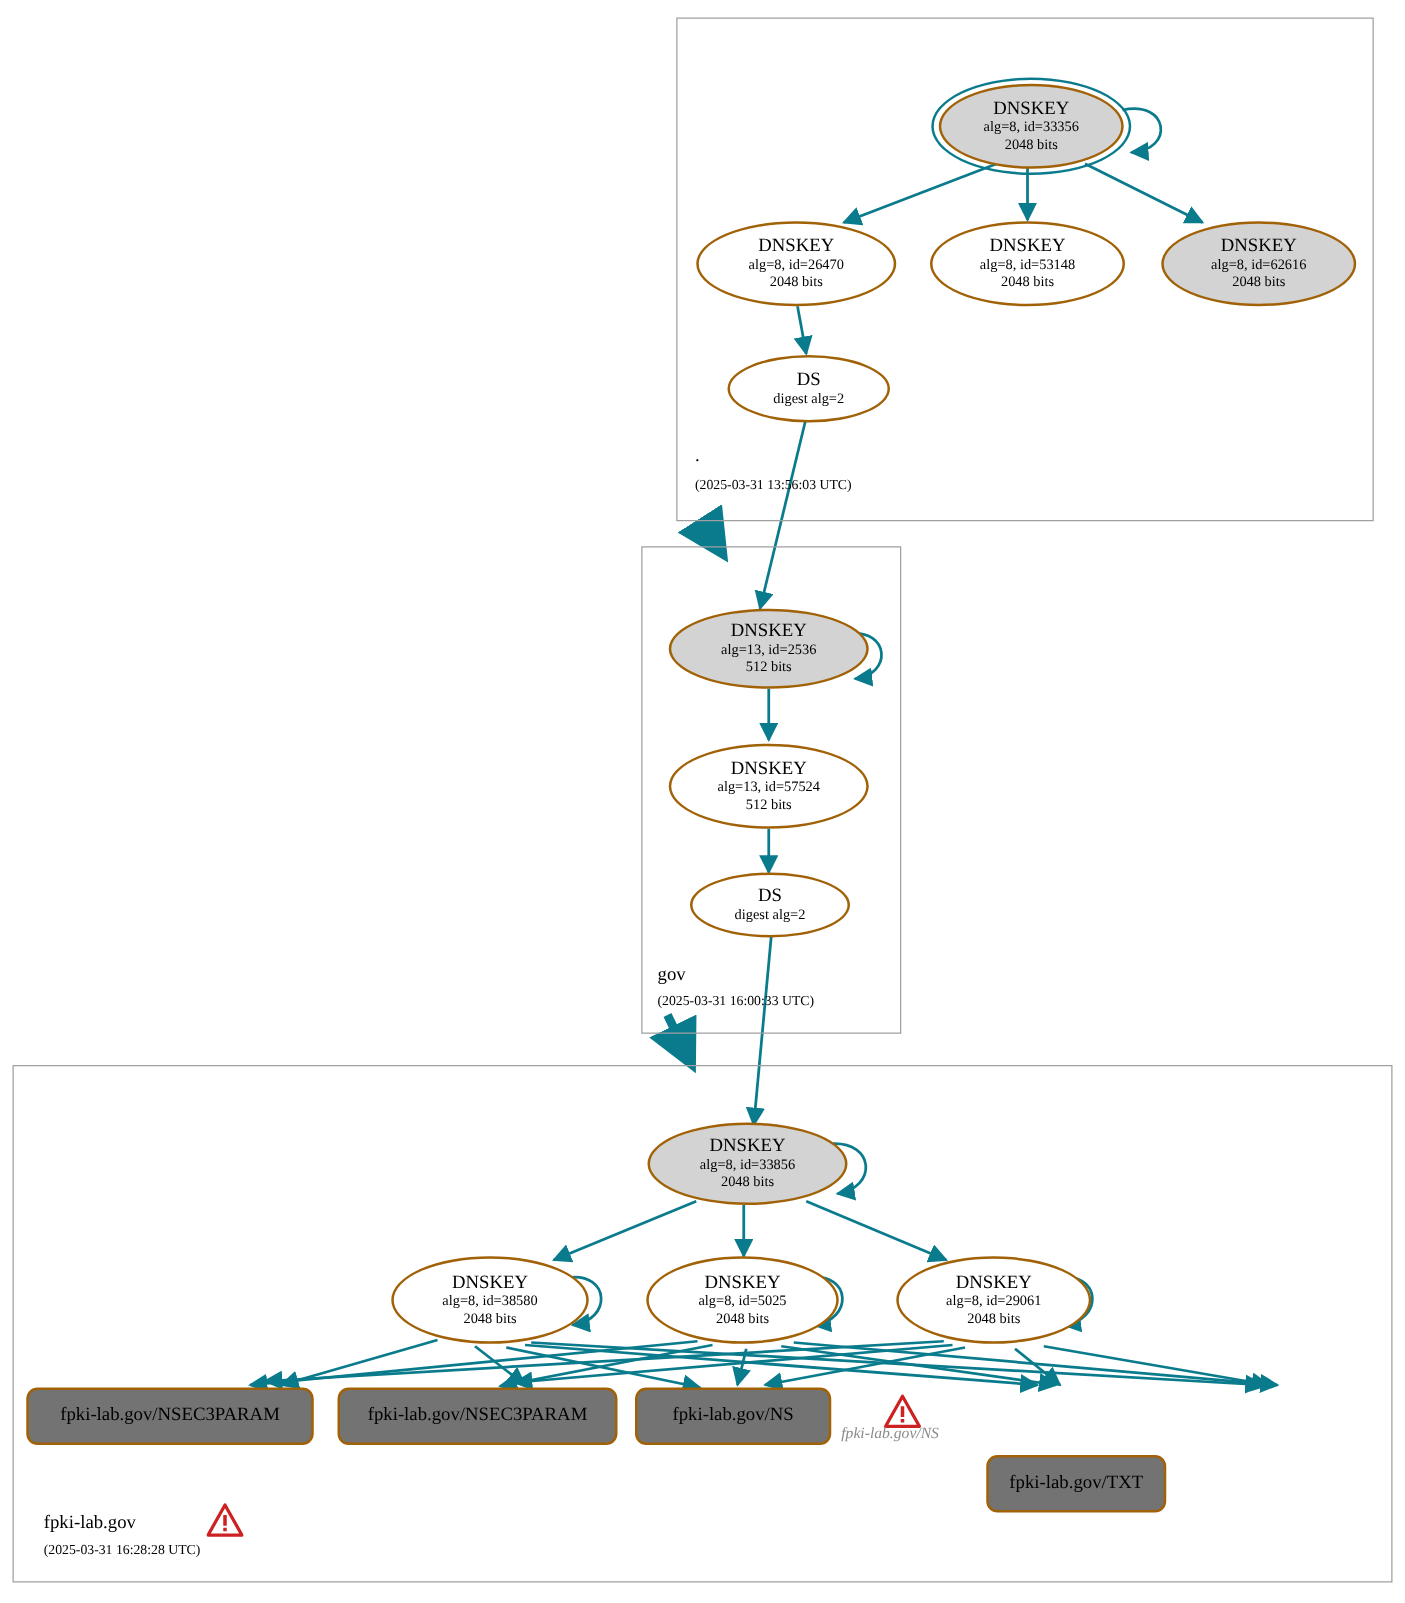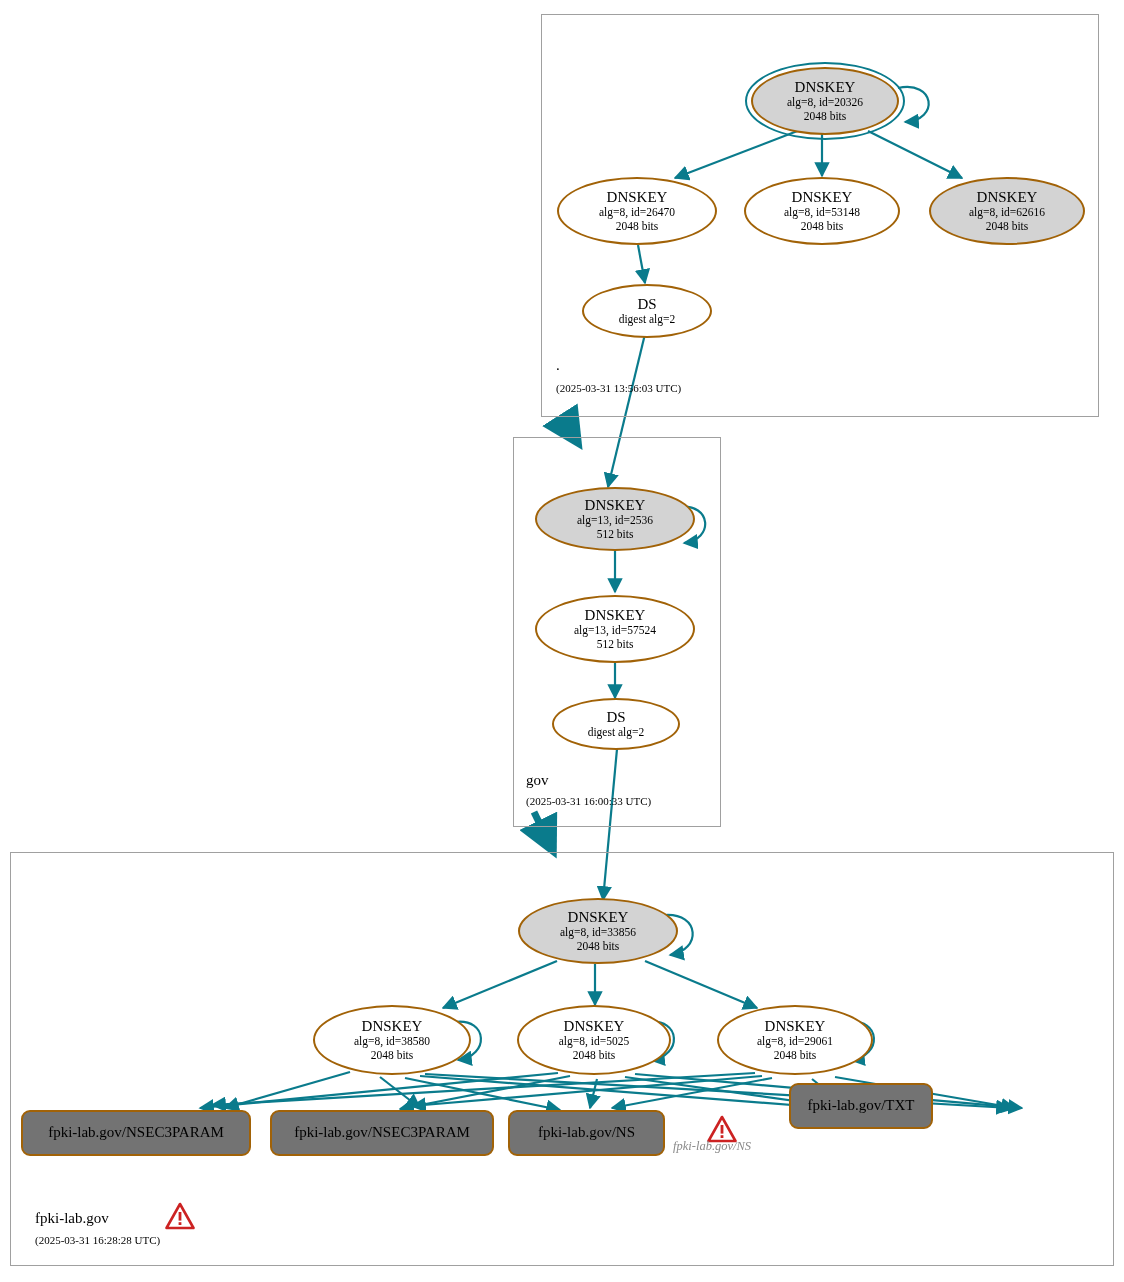--- a/index.html
+++ b/index.html
@@ -156,21 +156,21 @@
     <path d="M 835 1077 L 1015 1108" fill="none" stroke="#0a7b8c" stroke-width="2.2" marker-end="url(#arrow)"></path>
   </svg>
 
   <div class="zone-box" style="left:541px; top:14px; width:558px; height:403px;"></div>
   <div class="zone-label zone-name" style="left:556px; top:357px;">.</div>
   <div class="zone-label zone-time" style="left:556px; top:382px;">(2025-03-31 13:56:03 UTC)</div>
 
   <div class="double-ring" style="left:745px; top:62px; width:160px; height:78px;"></div>
   <div class="node ellipse secure-fill" style="left:751px; top:67px; width:148px; height:68px;">
     <div class="ln1">DNSKEY</div>
-    <div class="ln2">alg=8, id=20326</div>
+    <div class="ln2">alg=8, id=33356</div>
     <div class="ln3">2048 bits</div>
   </div>
 
   <div class="node ellipse plain-fill" style="left:557px; top:177px; width:160px; height:68px;">
     <div class="ln1">DNSKEY</div>
     <div class="ln2">alg=8, id=26470</div>
     <div class="ln3">2048 bits</div>
   </div>
 
   <div class="node ellipse plain-fill" style="left:744px; top:177px; width:156px; height:68px;">
@@ -247,21 +247,21 @@
 
   <div class="node rrset" style="left:21px; top:1110px; width:230px; height:46px;">
     <span>fpki-lab.gov/NSEC3PARAM</span>
   </div>
   <div class="node rrset" style="left:270px; top:1110px; width:224px; height:46px;">
     <span>fpki-lab.gov/NSEC3PARAM</span>
   </div>
   <div class="node rrset" style="left:508px; top:1110px; width:157px; height:46px;">
     <span>fpki-lab.gov/NS</span>
   </div>
-  <div class="node rrset" style="left:789px; top:1083px; width:144px; height:46px;">
+  <div class="node rrset" style="left:789px; top:1164px; width:144px; height:46px;">
     <span>fpki-lab.gov/TXT</span>
   </div>
 
   <svg class="warn-icon" style="left:707px; top:1115px;" width="30" height="28" viewBox="0 0 30 28">
     <path d="M15 2 L28.5 26 L1.5 26 Z" fill="#ffffff" stroke="#cc2222" stroke-width="2.6" stroke-linejoin="round"></path>
     <rect x="13.6" y="10" width="2.8" height="8.6" fill="#cc2222"></rect>
     <rect x="13.6" y="20.2" width="2.8" height="2.8" fill="#cc2222"></rect>
   </svg>
   <div class="warn-label" style="left:673px; top:1139px;">fpki-lab.gov/NS</div>
 

